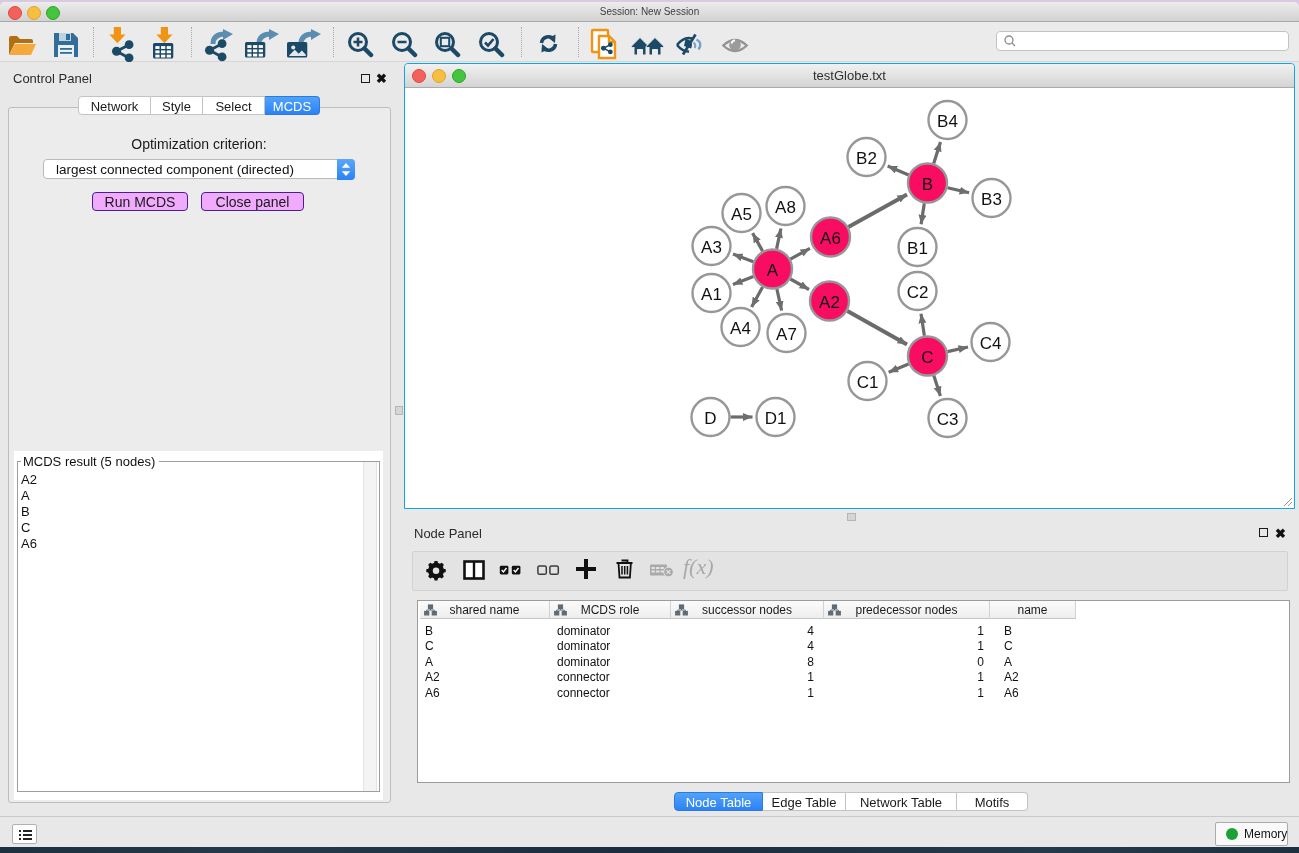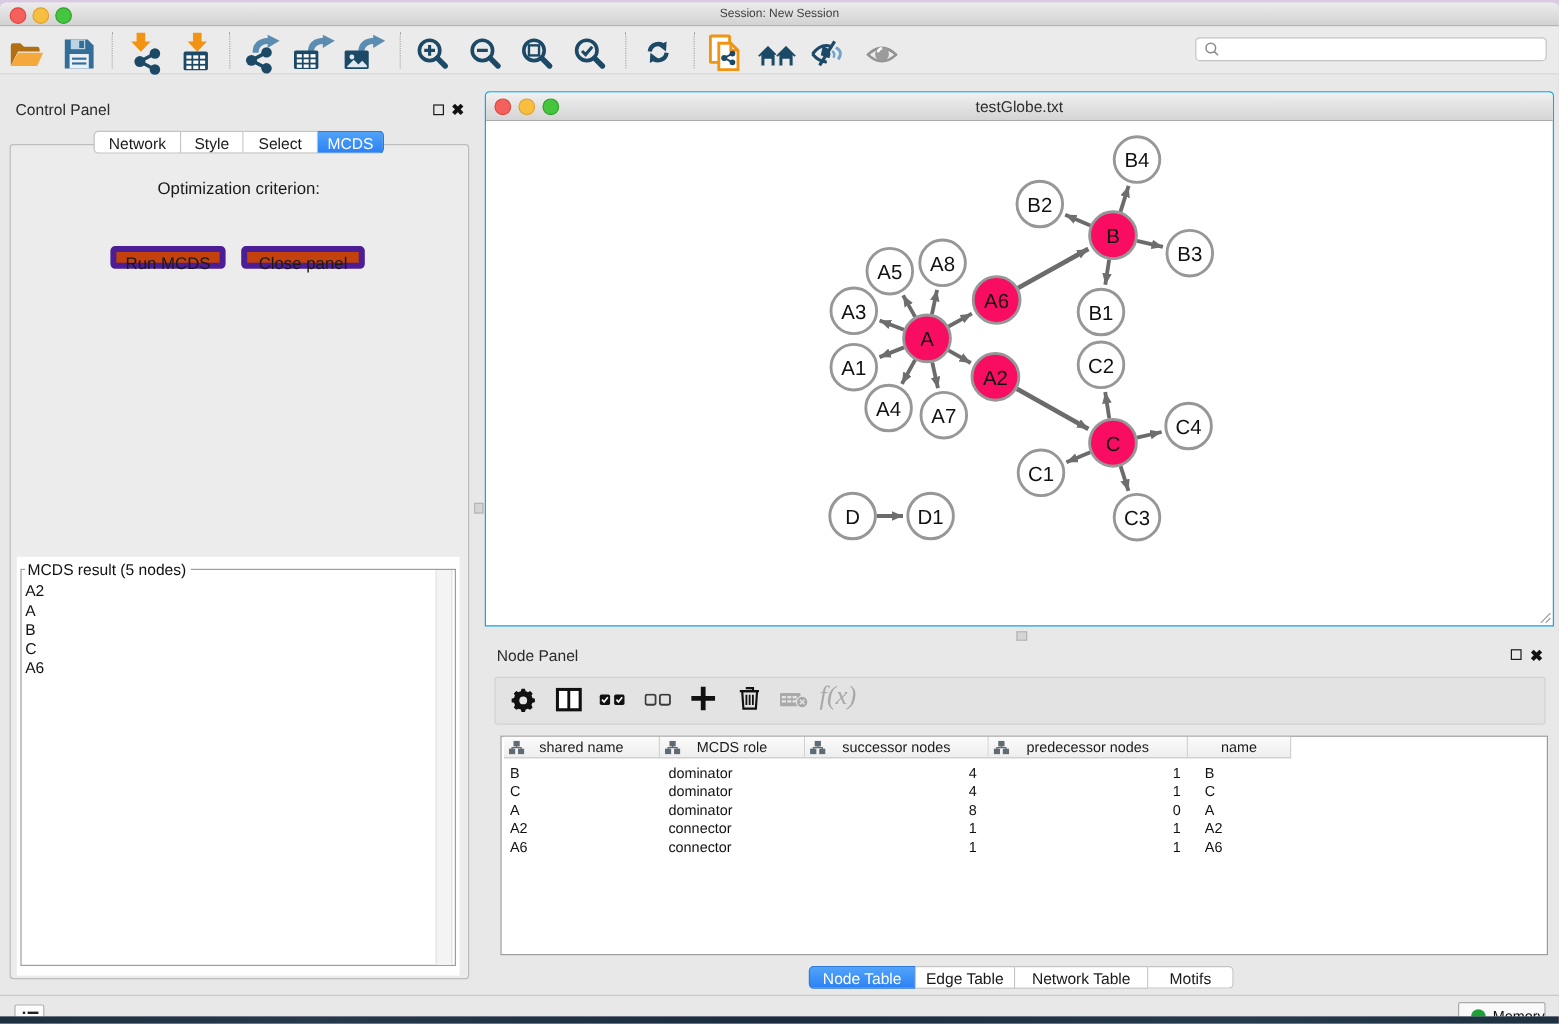--- a/index.html
+++ b/index.html
@@ -5,35 +5,35 @@
 body{width:1299px;height:853px;overflow:hidden;font-family:"Liberation Sans",sans-serif;background:#d9c9e2;}
 #root{position:absolute;top:0;left:0;width:1299px;height:853px;}
 .abs{position:absolute;}
 #appwin{position:absolute;top:2px;left:0;width:1299px;height:845px;border-radius:5px 5px 0 0;background:#e8e8e8;overflow:hidden;}
 #titlebar{position:absolute;top:0;left:0;width:100%;height:19px;background:linear-gradient(#ececec,#d2d2d2);border-bottom:1px solid #a8a8a8;}
 .tl{position:absolute;top:4px;width:12px;height:12px;border-radius:50%;}
 #titletext{position:absolute;top:0;width:100%;text-align:center;font-size:10px;line-height:19px;color:#3f3f3f;}
 #toolbar{position:absolute;top:20px;left:0;width:100%;height:39px;background:#ebebeb;border-bottom:1px solid #d6d6d6;}
 .tsep{position:absolute;top:5px;height:30px;width:0;border-left:1px dotted #a9a9a9;}
 #searchbox{position:absolute;left:996px;top:9px;width:291px;height:18px;background:#fff;border:1px solid #c3c3c3;border-radius:4px;}
-#main{position:absolute;top:60px;left:0;width:100%;height:755px;background:#e8e8e8;margin-top:13px;}
+#main{position:absolute;top:60px;left:0;width:100%;height:755px;background:#e8e8e8;}
 
 #cp-title{position:absolute;left:13px;top:9px;font-size:13px;color:#2b2b2b;}
 .winbtns{position:absolute;top:9px;font-size:13px;color:#111;}
 #cp-box{position:absolute;left:8px;top:45px;width:381px;height:694px;border:1px solid #bdbdbd;border-radius:3px;background:#ececec;}
 #cp-tabs{position:absolute;left:78px;top:34px;height:19px;display:flex;z-index:5;}
 .seg{height:19px;line-height:20px;font-size:13px;color:#1a1a1a;background:#fff;border:1px solid #c3c3c3;border-left:none;text-align:center;box-sizing:border-box;}
 .seg.first{border-left:1px solid #c3c3c3;border-radius:4px 0 0 4px;}
 .seg.last{border-radius:0 4px 4px 0;}
 .seg.sel{background:linear-gradient(#51a3f8,#2c82f5);color:#fff;border-color:#2c7ae0;}
 #optlabel{position:absolute;left:0;top:74px;width:398px;text-align:center;font-size:14px;color:#1a1a1a;}
 #dropdown{position:absolute;left:43px;top:97px;width:310px;height:18px;background:#fff;border:1px solid #b9b9b9;border-radius:4px;}
 #dropdown .txt{position:absolute;left:12px;top:0;font-size:13.5px;line-height:19px;color:#111;}
 #dropdown .spin{position:absolute;right:-1px;top:-1px;width:18px;height:21px;background:linear-gradient(#5aa7f9,#2c82f5);border-radius:0 4px 4px 0;}
-.pbtn{position:absolute;height:19px;background:#c2410c;border:5px solid #4c1d95;border-radius:4px;font-size:14px;color:#1a1a1a;text-align:center;line-height:19px;box-sizing:border-box;}
+.pbtn{position:absolute;height:19px;background:#f0abfc;border:1px solid #4c1d95;border-radius:4px;font-size:14px;color:#1a1a1a;text-align:center;line-height:19px;box-sizing:border-box;}
 #whitepanel{position:absolute;left:14px;top:389px;width:369px;height:349px;background:#fff;}
 #fsbox{position:absolute;left:17px;top:399px;width:361px;height:329px;border:1px solid #9e9e9e;}
 #fslabel{position:absolute;left:21px;top:392px;font-size:13px;color:#111;background:#fff;padding:0 4px 0 2px;z-index:3;}
 #sbar2{position:absolute;left:363px;top:400px;width:12px;height:329px;background:#f4f4f4;border-left:1px solid #e3e3e3;border-right:1px solid #e3e3e3;}
 #mit{position:absolute;left:21px;font-size:13px;line-height:16px;color:#111;z-index:4;}
 
 #cp-bbtn{position:absolute;left:12px;top:762px;width:23px;height:18px;background:#fdfdfd;border:1px solid #b1b1b1;border-radius:2px;}
 
 #netwin{position:absolute;left:404px;top:1px;width:891px;height:446px;background:#fff;border:1px solid #0ea5e9;border-radius:4px 4px 0 0;box-sizing:border-box;}
 #nettitle{position:absolute;left:0;top:0;width:100%;height:23px;background:linear-gradient(#f1f1f1,#d4d4d4);border-bottom:1px solid #ababab;border-radius:4px 4px 0 0;}
@@ -223,20 +223,27 @@
     <div style="position:absolute;left:361px;top:12px;width:7px;height:7px;border:1.5px solid #1a1a1a;"></div>
     <div class="winbtns" style="left:376px;font-weight:bold;">✖</div>
     <div id="cp-box"></div>
     <div id="cp-tabs">
       <div class="seg first" style="width:73px;">Network</div>
           <div class="seg" style="width:52px;">Style</div>
           <div class="seg" style="width:62px;">Select</div>
           <div class="seg sel last" style="width:55px;">MCDS</div>
     </div>
     <div id="optlabel">Optimization criterion:</div>
+    <div id="dropdown">
+          <span class="txt">largest connected component (directed)</span>
+      <div class="spin"><svg width="18" height="21" viewBox="0 0 18 21">
+              <path d="M4.8 8.7 L9 4 L13.2 8.7 Z" fill="#fff"></path>
+              <path d="M4.8 12.3 L9 17 L13.2 12.3 Z" fill="#fff"></path>
+            </svg></div>
+    </div>
     <div class="pbtn" style="left:92px;top:130px;width:96px;">Run MCDS</div>
     <div class="pbtn" style="left:201px;top:130px;width:103px;">Close panel</div>
     <div id="whitepanel"></div>
         <div id="fsbox"></div>
         <div id="fslabel">MCDS result (5 nodes)</div>
         <div id="sbar2"></div>
     <div id="mit" style="top:410px;">A2<br>A<br>B<br>C<br>A6</div>
     <div id="cp-sep"></div>
     <div id="cp-bbtn"><svg width="25" height="20" viewBox="0 0 25 20">
             <g fill="#222">

